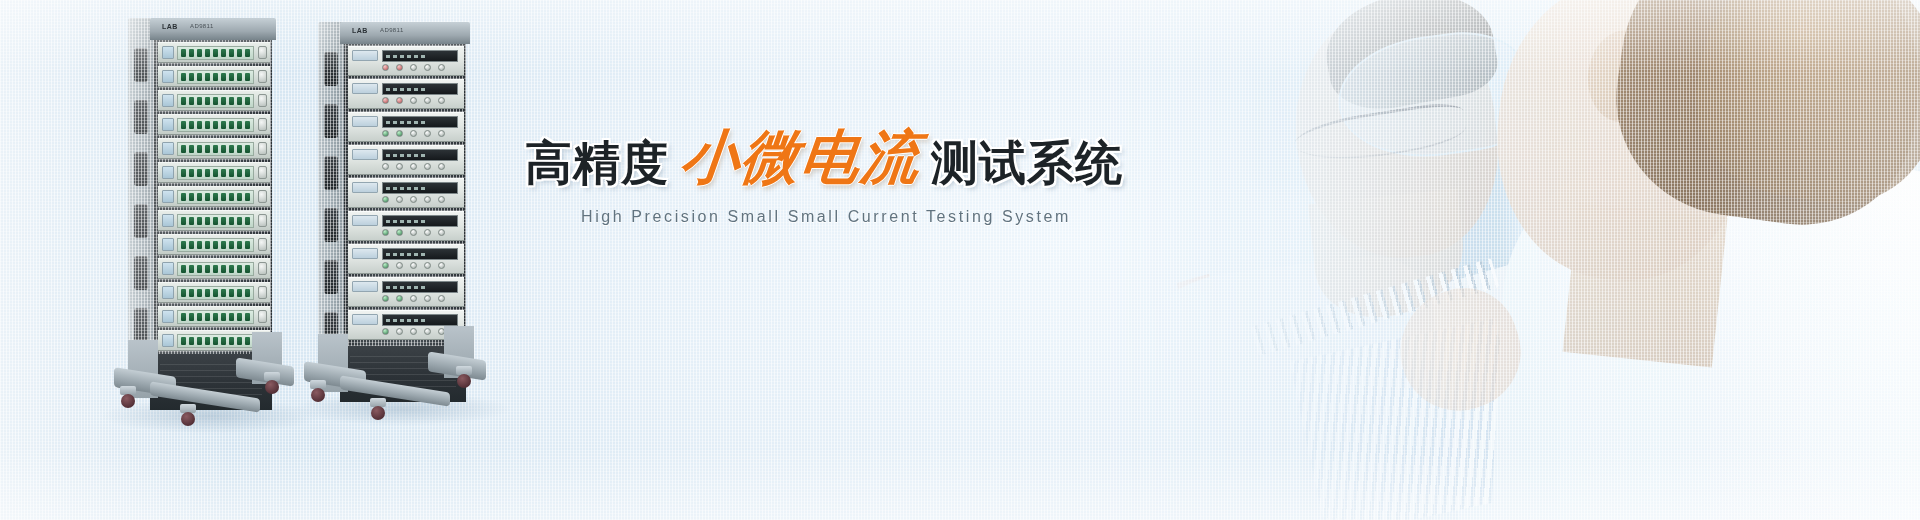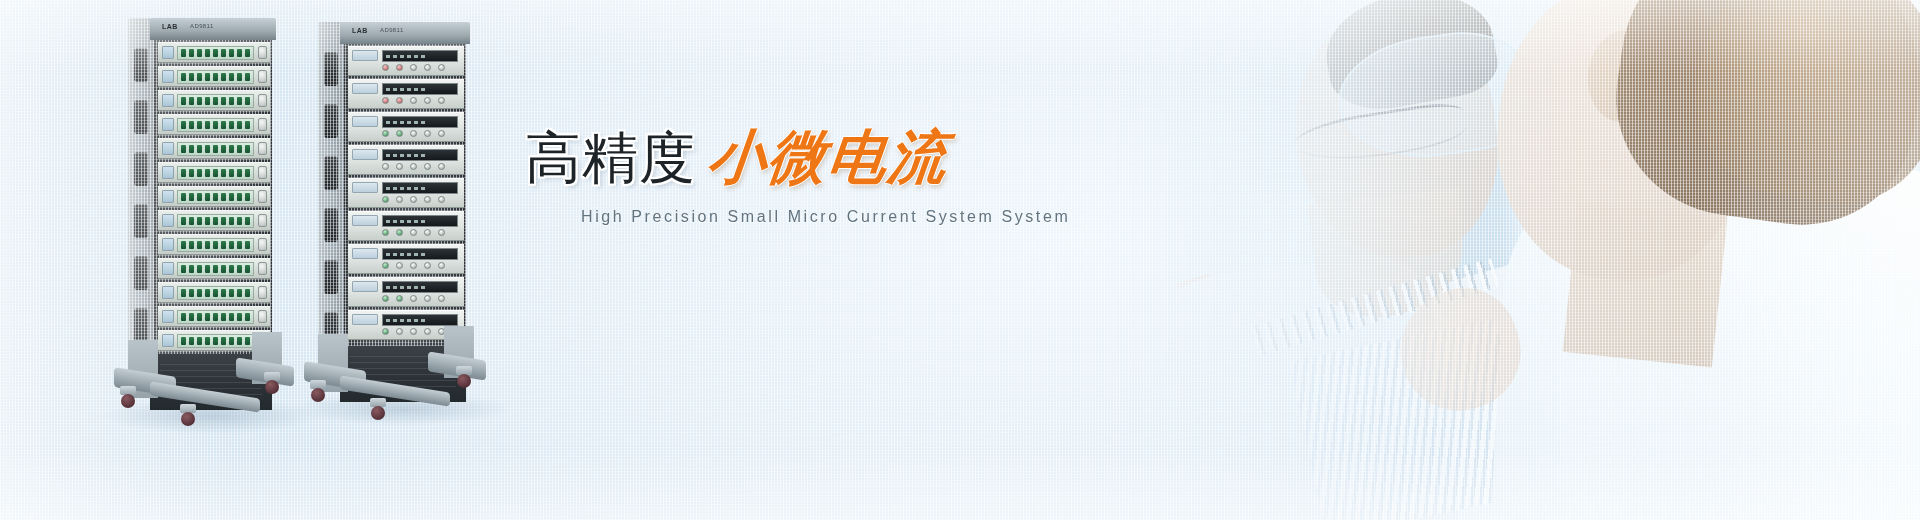--- a/index.html
+++ b/index.html
@@ -323,21 +323,21 @@
   }
 
   
   .copy{ position:absolute; left:525px; top:128px; width:520px; z-index:20; }
 
   .headline{
     display:flex; align-items:flex-end; white-space:nowrap;
     line-height:1;
   }
   .h-dark{
-    font-size:56px; font-weight:normal; color:#1d2327;
+    font-size:47px; font-weight:bold; color:#1d2327;
     letter-spacing:1px;
     text-shadow:
       2px 0 0 #fff, -2px 0 0 #fff, 0 2px 0 #fff, 0 -2px 0 #fff,
       2px 2px 0 #fff, -2px 2px 0 #fff, 2px -2px 0 #fff, -2px -2px 0 #fff,
       3px 3px 5px rgba(110,135,158,.45);
   }
   .h-accent{
     font-size:58px; font-weight:bold;
     color:#ef7615;
     font-family:"DejaVu Serif","Liberation Serif",serif;
@@ -781,19 +781,20 @@
   <div class="base" style="left:428px; top:356px; width:58px; transform:skewY(9deg);"></div>
   <div class="base" style="left:340px; top:384px; width:110px; height:14px; transform:skewY(9deg);"></div>
   <div class="caster" style="left:308px; top:380px;"></div>
   <div class="caster" style="left:454px; top:366px;"></div>
   <div class="caster" style="left:368px; top:398px;"></div>
 
   <div class="copy">
     <div class="headline">
       <span class="h-dark">高精度</span>
       <span class="h-accent">小微电流</span>
-    </div>
-    <div class="subtitle-en">High Precision Small Micro Current System System</div>
+      <span class="h-dark2">测试系统</span>
+    </div>
+    <div class="subtitle-en">High Precision Small Small Current Testing System</div>
   </div>
 
   <div class="texture"></div>
   <div class="vignette"></div>
 </div>
 
 </body></html>

